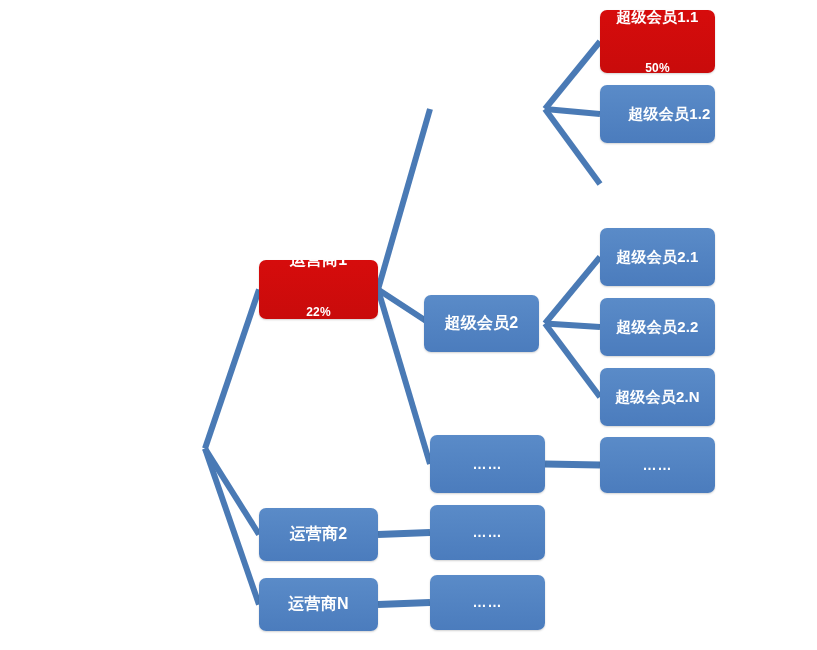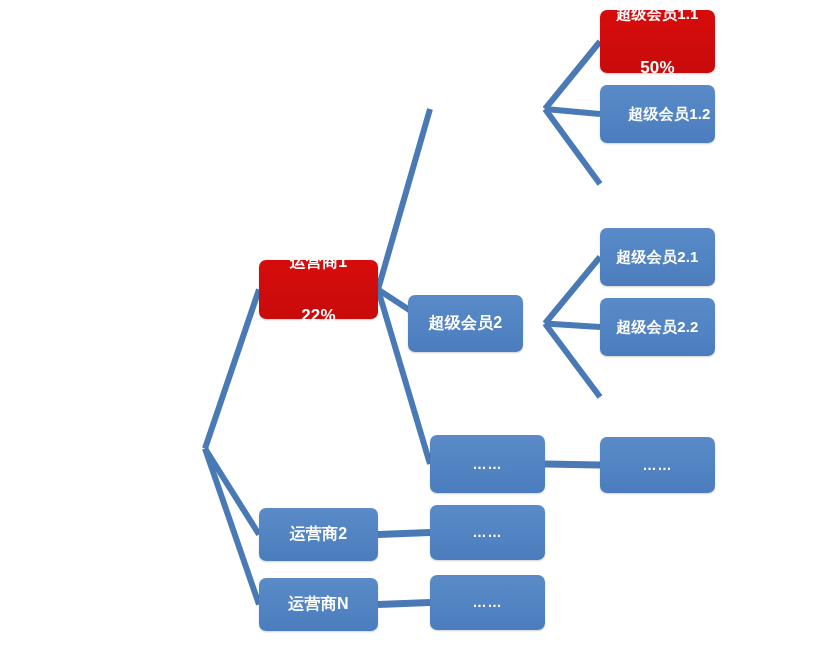--- a/index.html
+++ b/index.html
@@ -49,21 +49,21 @@
     background: #5285c4;
     background: linear-gradient(180deg, #5a8bc8 0%, #4b7cbd 100%);
   }
   .node .title {
     font-weight: bold;
     font-size: 16px;
     white-space: nowrap;
   }
   .node .pct {
     font-weight: bold;
-    font-size: 17px;
+    font-size: 12px;
     margin-top: 13px;
   }
   .node.small .title {
     font-size: 15px;
   }
   .node.dots .title {
     font-size: 14px;
     letter-spacing: 1px;
     font-weight: bold;
   }
@@ -82,31 +82,31 @@
       <line x1="378" y1="534.5" x2="430" y2="532.5" stroke="#4a7ab5" stroke-width="7" stroke-linecap="butt"></line>
       <line x1="378" y1="604.5" x2="430" y2="602.5" stroke="#4a7ab5" stroke-width="7" stroke-linecap="butt"></line>
       <line x1="545" y1="109" x2="600" y2="41.5" stroke="#4a7ab5" stroke-width="6" stroke-linecap="butt"></line>
       <line x1="545" y1="109" x2="600" y2="114" stroke="#4a7ab5" stroke-width="6" stroke-linecap="butt"></line>
       <line x1="545" y1="109" x2="600" y2="184" stroke="#4a7ab5" stroke-width="6" stroke-linecap="butt"></line>
       <line x1="545" y1="323.5" x2="600" y2="257" stroke="#4a7ab5" stroke-width="6" stroke-linecap="butt"></line>
       <line x1="545" y1="323.5" x2="600" y2="327" stroke="#4a7ab5" stroke-width="6" stroke-linecap="butt"></line>
       <line x1="545" y1="323.5" x2="600" y2="397" stroke="#4a7ab5" stroke-width="6" stroke-linecap="butt"></line>
       <line x1="545" y1="464" x2="600" y2="465" stroke="#4a7ab5" stroke-width="7" stroke-linecap="butt"></line>
     </svg>
-    <div class="node red" style="left: 259px; top: 260px; width: 119px; height: 59px;">
+    <div class="node red" style="left: 259px; top: 260px; width: 119px; height: 59px; justify-content: flex-end;">
       <div class="title">运营商1</div>
       <div class="pct">22%</div>
     </div>
     <div class="node blue" style="left: 259px; top: 508px; width: 119px; height: 53px;">
       <div class="title">运营商2</div>
     </div>
     <div class="node blue" style="left: 259px; top: 578px; width: 119px; height: 53px;">
       <div class="title">运营商N</div>
     </div>
-    <div class="node blue" style="left: 408px; top: 295px; width: 115px; height: 57px;">
+    <div class="node blue" style="left: 424px; top: 295px; width: 115px; height: 57px;">
       <div class="title">超级会员2</div>
     </div>
     <div class="node blue dots" style="left: 430px; top: 435px; width: 115px; height: 58px;">
       <div class="title">……</div>
     </div>
     <div class="node blue dots" style="left: 430px; top: 505px; width: 115px; height: 55px;">
       <div class="title">……</div>
     </div>
     <div class="node blue dots" style="left: 430px; top: 575px; width: 115px; height: 55px;">
       <div class="title">……</div>
@@ -117,16 +117,19 @@
     </div>
     <div class="node blue small" style="left: 600px; top: 85px; width: 115px; height: 58px; padding-left: 24px;">
       <div class="title">超级会员1.2</div>
     </div>
     <div class="node blue small" style="left: 600px; top: 228px; width: 115px; height: 58px;">
       <div class="title">超级会员2.1</div>
     </div>
     <div class="node blue small" style="left: 600px; top: 298px; width: 115px; height: 58px; justify-content: center;">
       <div class="title">超级会员2.2</div>
     </div>
+    <div class="node blue small" style="left: 600px; top: 368px; width: 115px; height: 58px;">
+      <div class="title">超级会员2.N</div>
+    </div>
     <div class="node blue dots" style="left: 600px; top: 437px; width: 115px; height: 56px;">
       <div class="title">……</div>
     </div>
   </div>
 
 </body></html>

